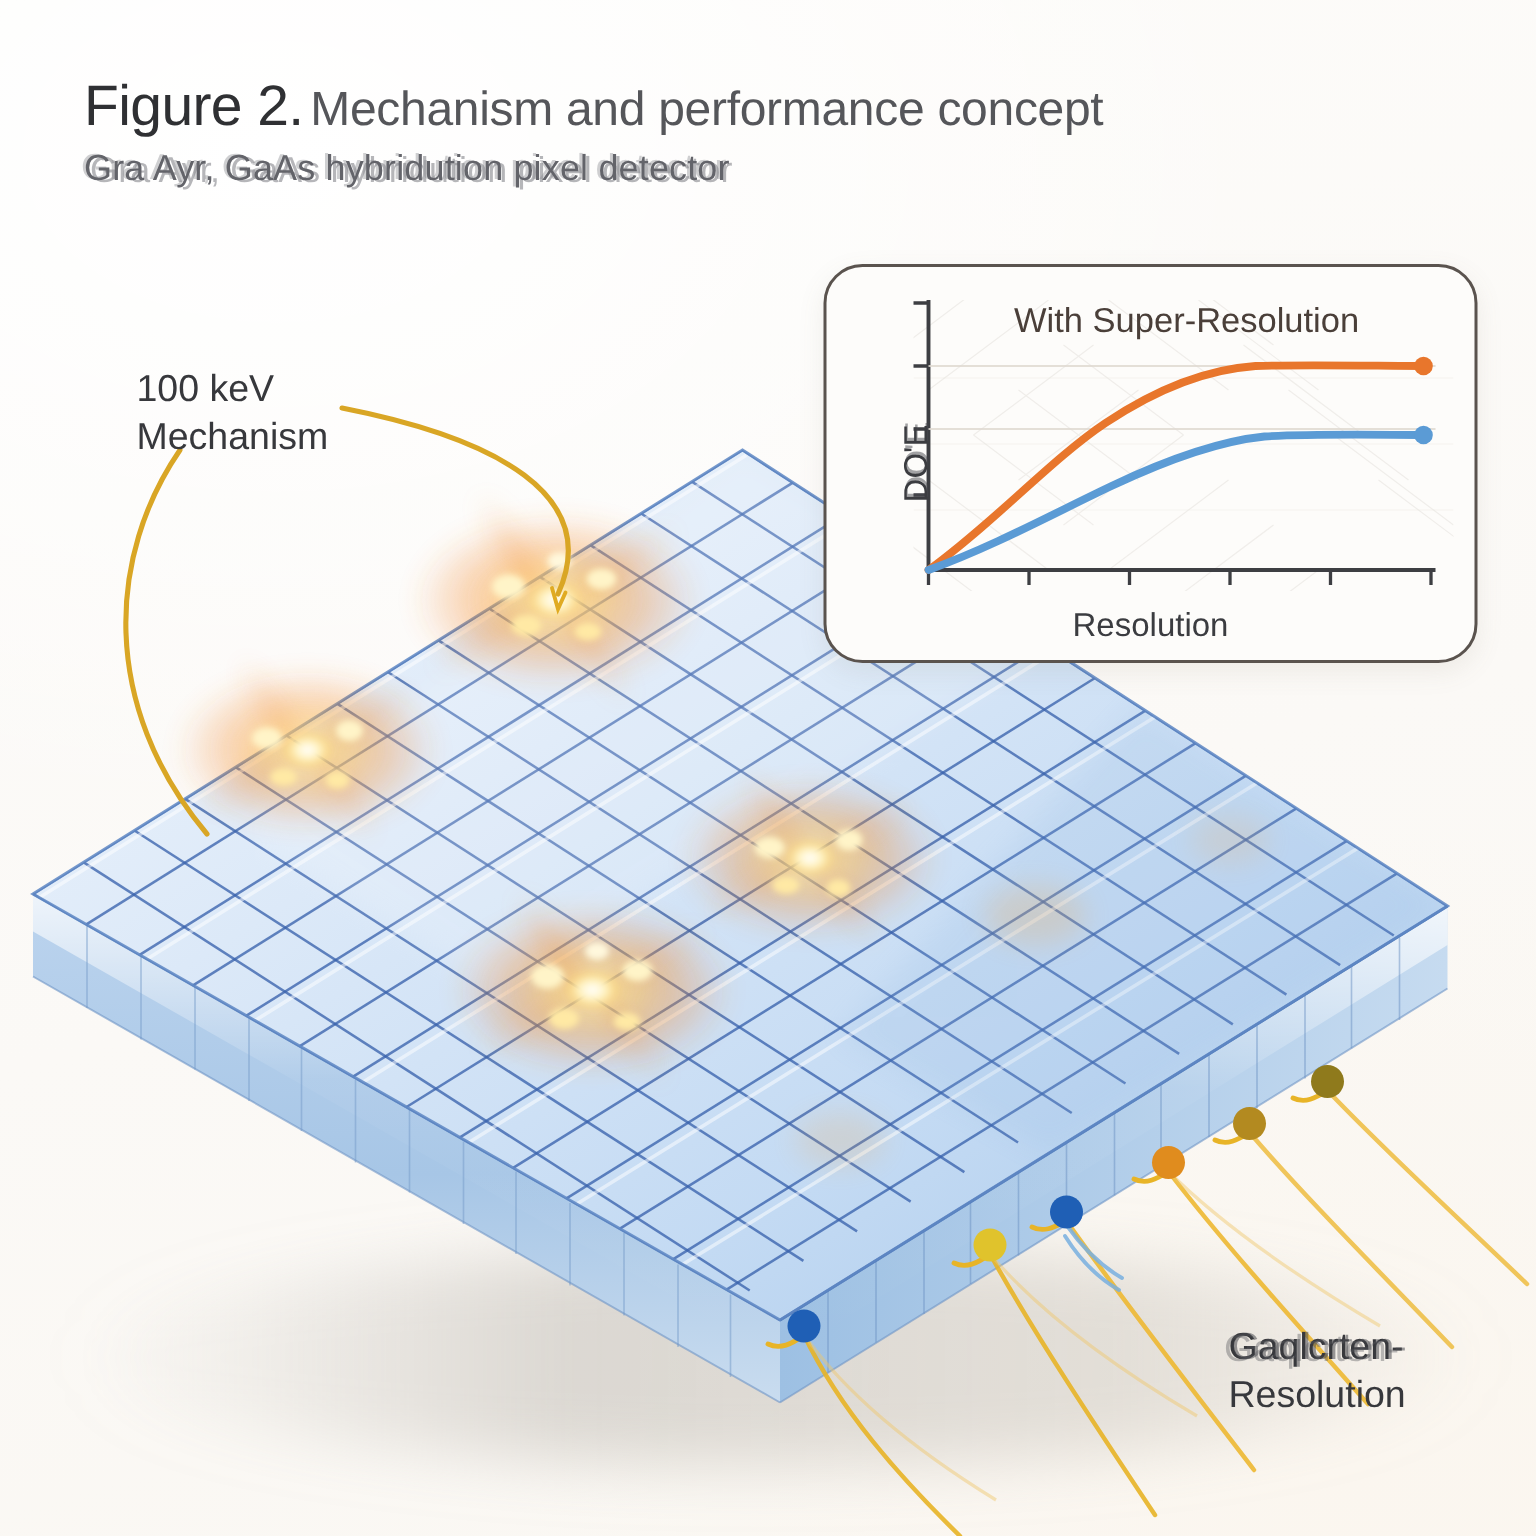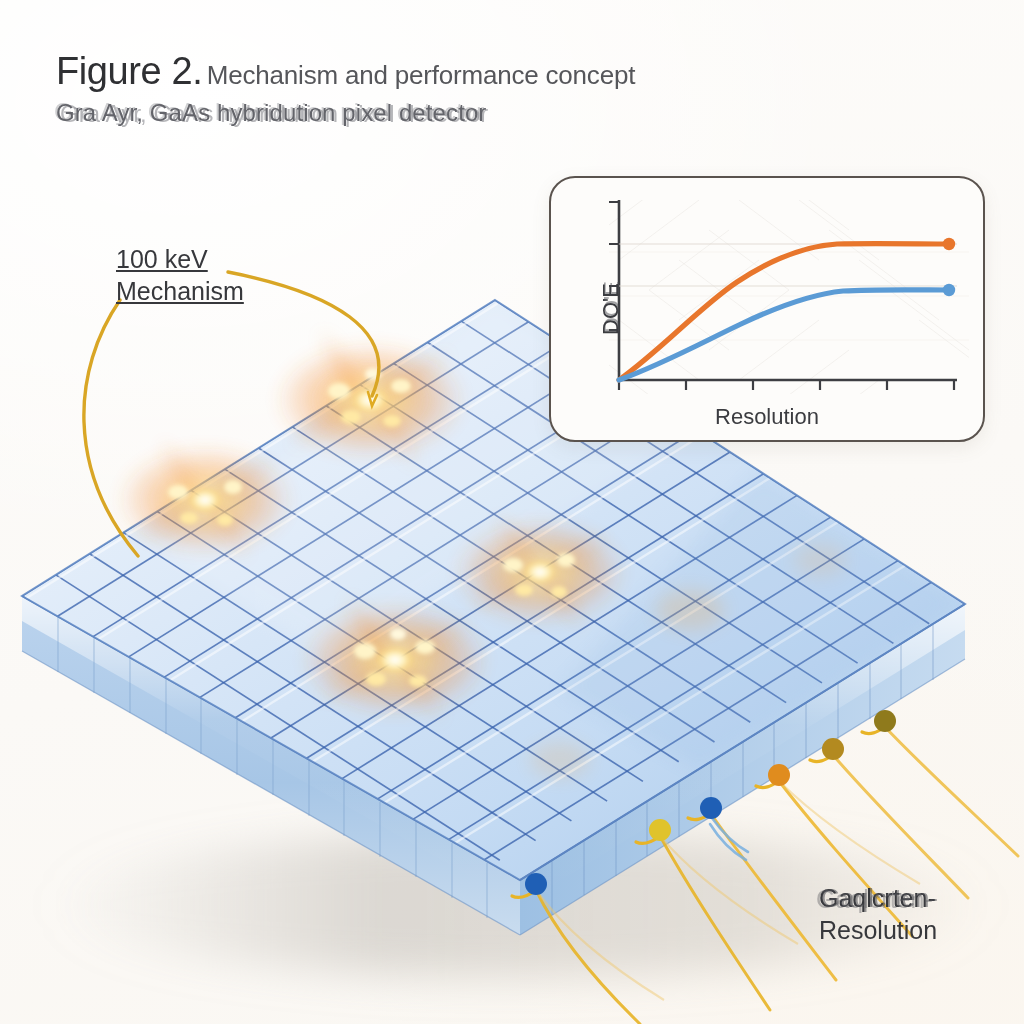--- a/index.html
+++ b/index.html
@@ -20,21 +20,21 @@
 
   
   .heading{position:absolute;left:56px;top:50px;width:940px;}
   .title-line{white-space:nowrap;}
   .fig-label{
     font-size:38px;color:#2f3033;letter-spacing:-0.4px;
     font-weight:400;
     text-align:right;
   }
   .title-rest{
-    font-size:26px;color:#55565a;letter-spacing:-0.2px;font-weight:400;
+    font-size:32px;color:#55565a;letter-spacing:-0.2px;font-weight:400;
   }
   .subtitle-wrap{
     position:relative;margin-top:6px;height:34px;
   }
   .subtitle{
     position:absolute;left:0;top:0;
     font-size:24px;color:#63646a;letter-spacing:0.1px;white-space:nowrap;
   }
   
   .subtitle.ghost-a{left:3px;top:1px;opacity:.55;color:#7b7c82;transform:scaleX(.995);}
@@ -69,21 +69,21 @@
   .y-axis-host{position:absolute;left:48px;top:0;height:100%;width:40px;}
   .y-ghost{position:absolute;left:-13px;top:50%;opacity:.5;color:#4a4b50;
     transform:translateY(-50%) rotate(-90deg) translateX(2px);font-size:22px;white-space:nowrap;}
   .sr-annot{
     position:absolute;left:125px;top:22px;
     font-size:23px;color:#4a3f39;white-space:nowrap;
   }
 
   
   .callout{position:absolute;font-size:25px;color:#37383c;line-height:1.28;}
-  .callout-electron{left:116px;top:243px;text-decoration:underline;}
+  .callout-electron{left:91px;top:243px;}
   .callout-sub{left:795px;top:882px;margin-left:24px;}
   .callout-sub .ln{position:relative;white-space:nowrap;}
   .callout-sub .g1{position:absolute;left:2px;top:0;opacity:.55;color:#4c4d52;}
   .callout-sub .g2{position:absolute;left:-3px;top:1px;opacity:.4;color:#5a5b60;}
 </style>
 </head>
 <body>
 
 <div class="stage">
   <div class="bg-wash"></div>
@@ -442,20 +442,21 @@
         <path d="M 68,202 C 110,172 150,128 186,104 C 222,80 256,68 286,66 C 320,65 370,66 398,66" fill="none" stroke="#e8762c" stroke-width="5.2" stroke-linecap="round" stroke-linejoin="round"></path>
         <circle cx="398" cy="66" r="6.2" fill="#e8762c"></circle>
       </g>
 
       <g>
         <path d="M 68,202 C 112,186 152,164 190,146 C 228,128 262,116 292,113 C 326,111 372,112 398,112" fill="none" stroke="#5b9bd5" stroke-width="5.2" stroke-linecap="round" stroke-linejoin="round"></path>
         <circle cx="398" cy="112" r="6.2" fill="#5b9bd5"></circle>
       </g>
     </svg>
 
+    <div class="sr-annot">With Super-Resolution</div>
 
     <div class="y-axis-host">
       <div class="y-ghost">DO'E</div>
       <div class="axis-title-y">DO'E</div>
     </div>
 
     <div class="axis-title-x">Resolution</div>
   </div>
 </div>
 

